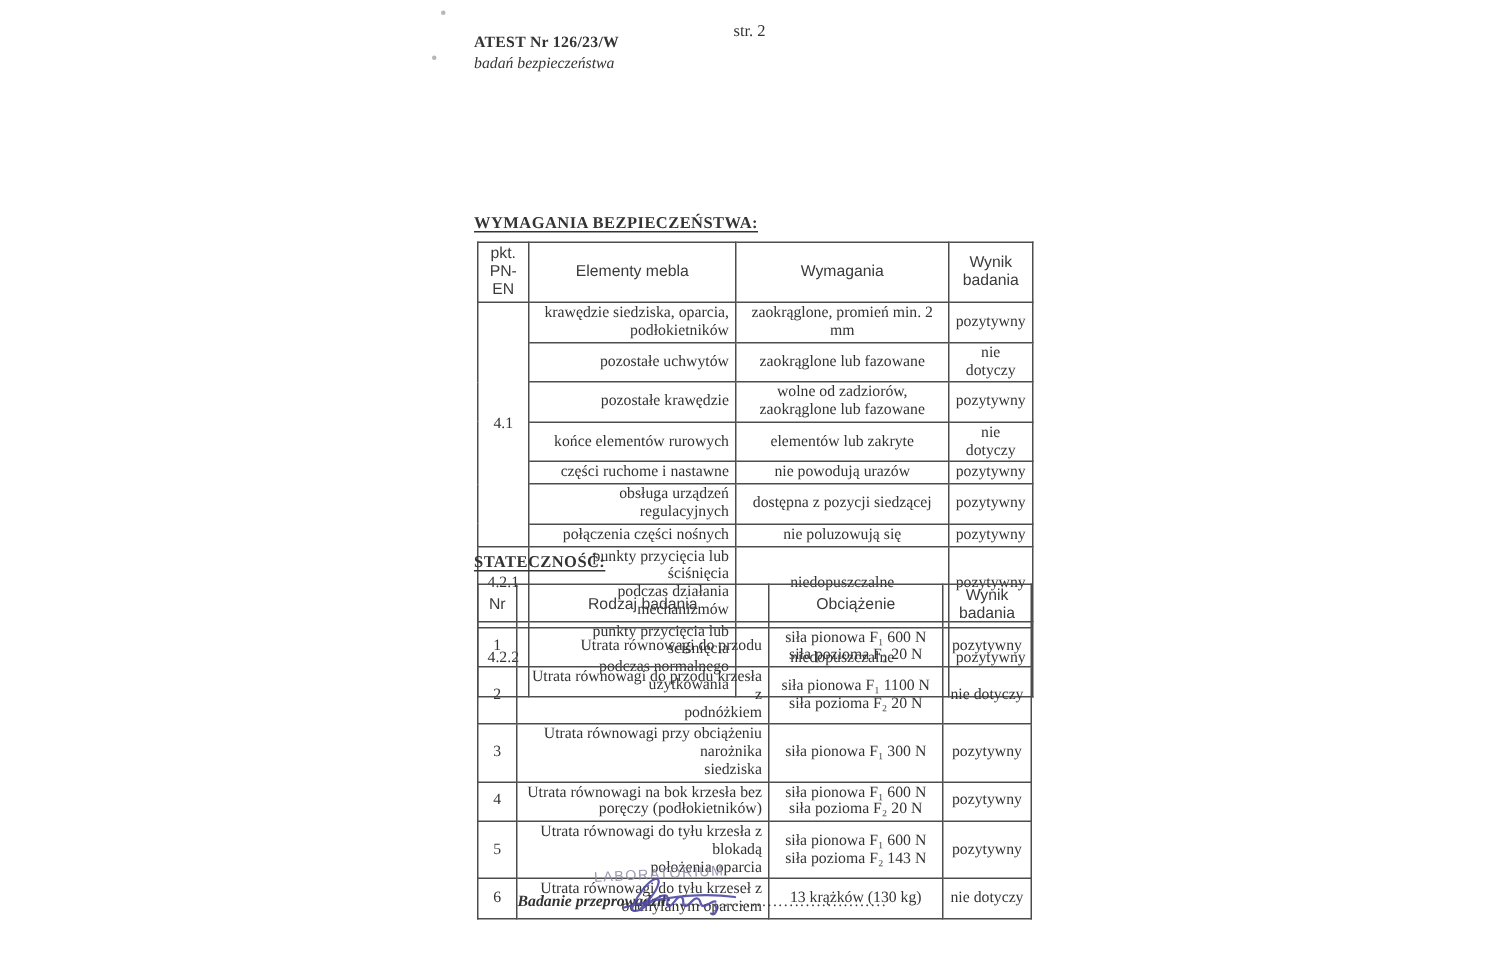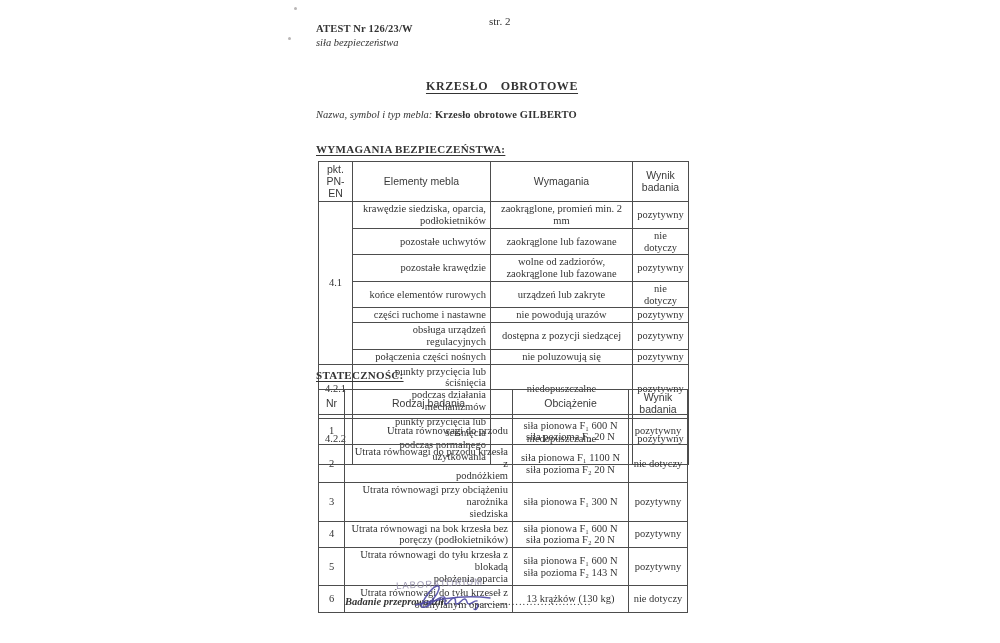--- a/index.html
+++ b/index.html
@@ -66,28 +66,23 @@
 </head>
 <body>
 
 <div class="page">
 
   <div class="speck" style="left:294px;top:7px;width:3px;height:3px;"></div>
   <div class="speck" style="left:288px;top:37px;width:3px;height:3px;"></div>
 
   <div class="abs page-number">str. 2</div>
   <div class="abs atest-no">ATEST Nr 126/23/W</div>
-  <div class="abs atest-sub">siła bezpieczeństwa</div>
-
-  <div class="abs doc-title">KRZESŁO OBROTOWE</div>
-
-  <div class="abs product-line">
-    <span class="lbl">Nazwa, symbol i typ mebla:</span>
-    <span class="val">Krzesło obrotowe GILBERTO</span>
-  </div>
+  <div class="abs atest-sub">badań bezpieczeństwa</div>
+
+
 
   <div class="abs section-heading safety-heading">WYMAGANIA BEZPIECZEŃSTWA:</div>
 
   <table class="abs safety-table">
     <colgroup>
         <col class="c1">
         <col class="c2">
         <col class="c3">
         <col class="c4">
       </colgroup>
@@ -113,21 +108,21 @@
       <td class="c">nie dotyczy</td>
     </tr>
     <tr class="h21">
       <td class="l">pozostałe krawędzie</td>
       <td class="c">wolne od zadziorów,
 zaokrąglone lub fazowane</td>
       <td class="c">pozytywny</td>
     </tr>
     <tr class="h14">
       <td class="l">końce elementów rurowych</td>
-      <td class="c">urządzeń lub zakryte</td>
+      <td class="c">elementów lub zakryte</td>
       <td class="c">nie dotyczy</td>
     </tr>
     <tr class="h15">
       <td class="l">części ruchome i nastawne</td>
       <td class="c">nie powodują urazów</td>
       <td class="c">pozytywny</td>
     </tr>
     <tr class="h15">
       <td class="l">obsługa urządzeń regulacyjnych</td>
       <td class="c">dostępna z pozycji siedzącej</td>

